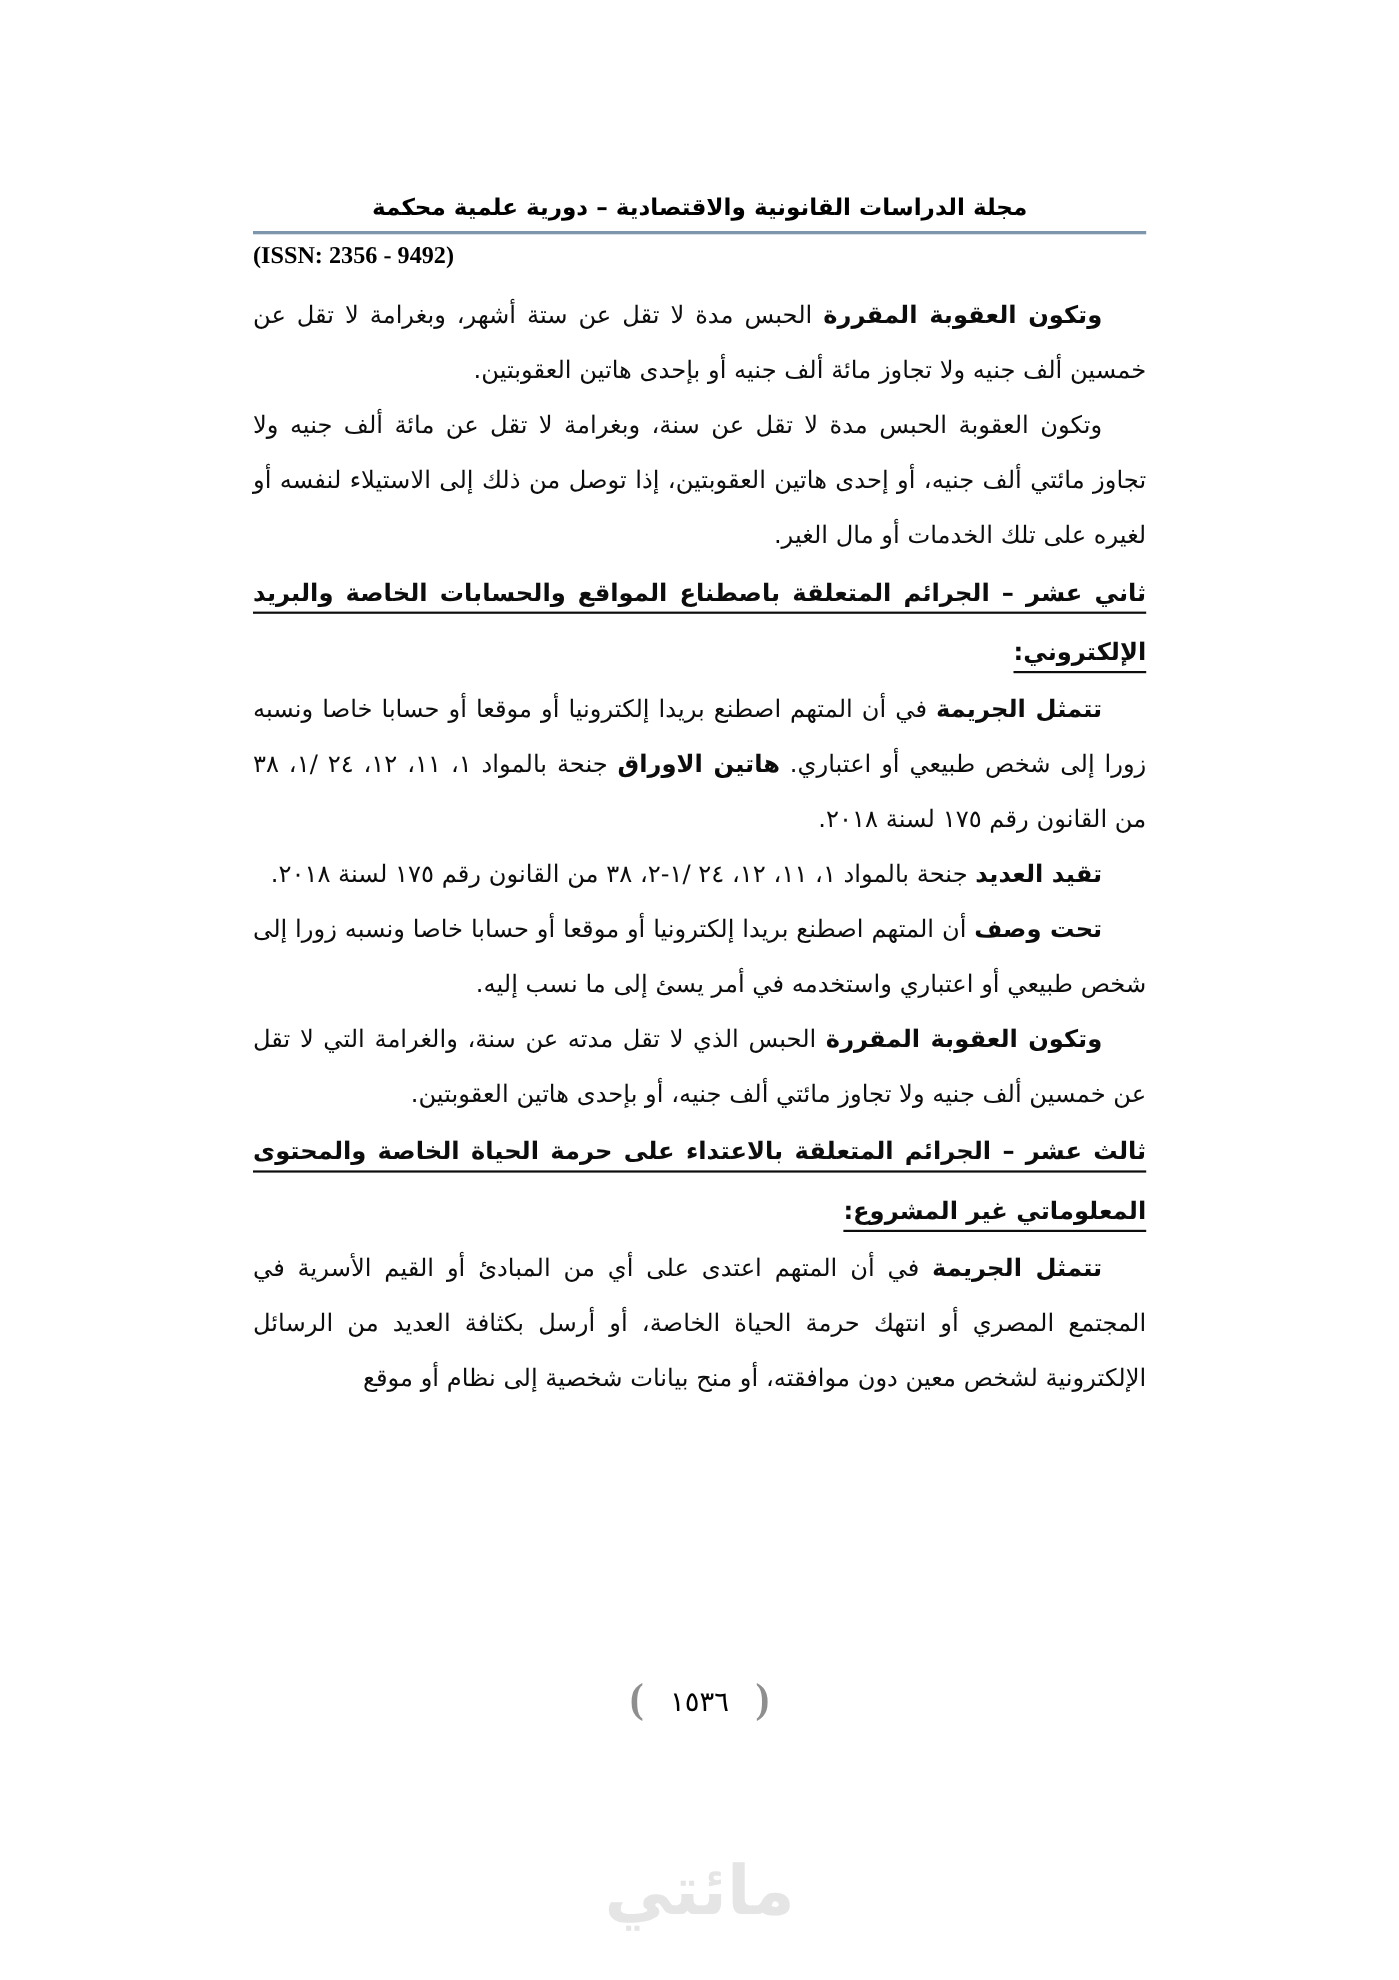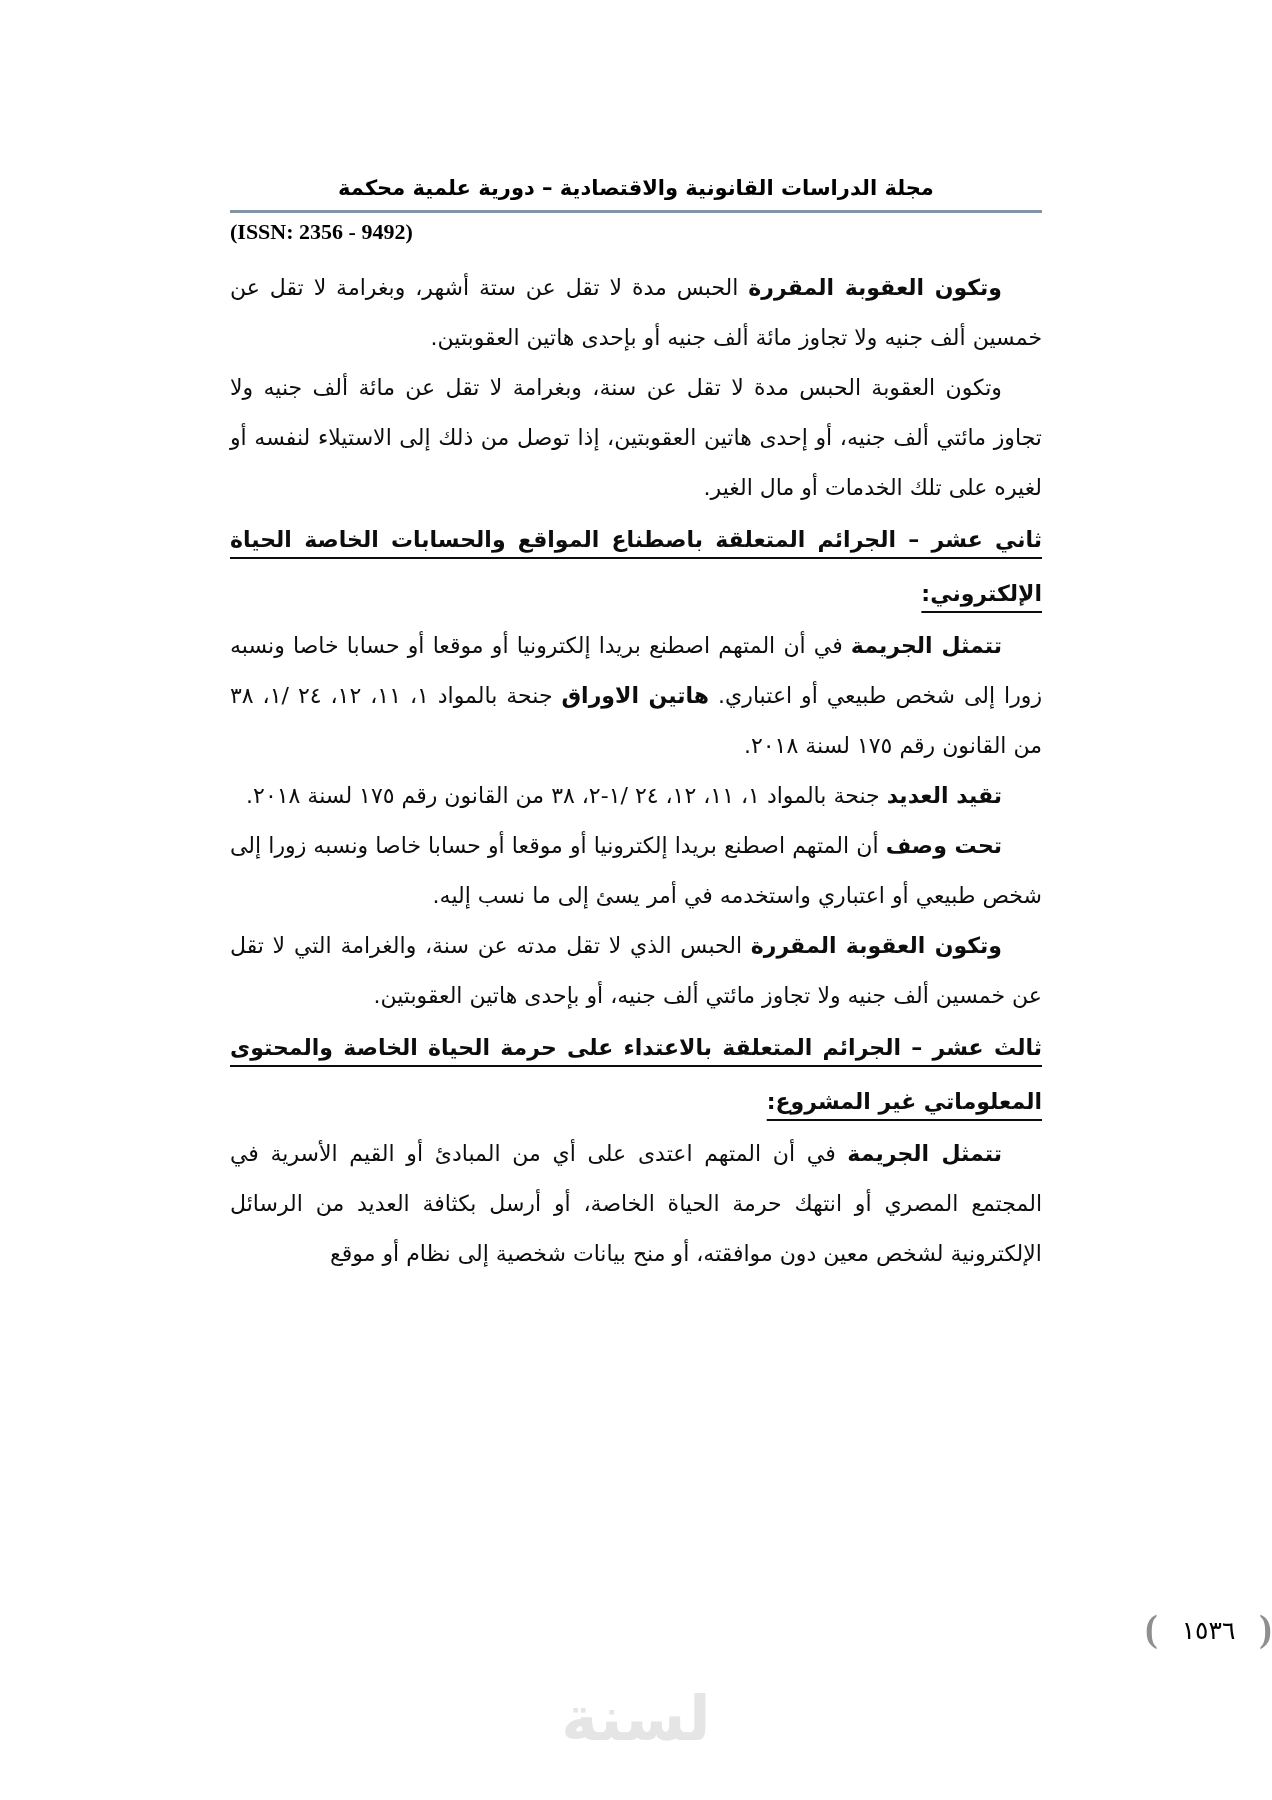--- a/index.html
+++ b/index.html
@@ -21,21 +21,21 @@
     font-weight:bold;font-size:22px;line-height:30px;margin-top:4px;color:#000;
   }
   .body-text{margin-top:16px;font-size:22px;line-height:50px;text-align:justify;}
   p.para{margin:0;text-indent:40px;}
   .b{font-weight:bold;}
   .sect{
     margin:0;font-weight:bold;font-size:22px;line-height:54px;text-align:justify;
     text-decoration:underline;text-decoration-thickness:2px;text-underline-offset:10px;
   }
   .page-footer{
-    position:absolute;top:1608px;left:0;width:100%;direction:rtl;
+    position:absolute;top:1524px;left:0;width:100%;text-align:center;direction:rtl;
   }
   .bracket{
     color:#8f8f8f;font-size:38px;font-weight:bold;vertical-align:middle;
     font-family:"Liberation Serif", serif;position:relative;top:-2px;
   }
   .page-number{
     display:inline-block;margin:0 24px;font-size:25px;letter-spacing:6px;color:#000;
     vertical-align:middle;
   }
   .watermark{
@@ -51,21 +51,21 @@
   <div class="journal-title">مجلة الدراسات القانونية والاقتصادية – دورية علمية محكمة</div>
   <div class="header-rule"></div>
   <div class="issn-line">(ISSN: 2356 - 9492)</div>
 
   <div class="body-text">
 
     <p class="para"><span class="b">وتكون العقوبة المقررة</span><span> الحبس مدة لا تقل عن ستة أشهر، وبغرامة لا تقل عن خمسين ألف جنيه ولا تجاوز مائة ألف جنيه أو بإحدى هاتين العقوبتين.</span></p>
 
     <p class="para"><span>وتكون العقوبة الحبس مدة لا تقل عن سنة، وبغرامة لا تقل عن مائة ألف جنيه ولا تجاوز مائتي ألف جنيه، أو إحدى هاتين العقوبتين، إذا توصل من ذلك إلى الاستيلاء لنفسه أو لغيره على تلك الخدمات أو مال الغير.</span></p>
 
-    <h2 class="sect">ثاني عشر – الجرائم المتعلقة باصطناع المواقع والحسابات الخاصة الحياة الإلكتروني:</h2>
+    <h2 class="sect">ثاني عشر – الجرائم المتعلقة باصطناع المواقع والحسابات الخاصة والبريد الإلكتروني:</h2>
 
     <p class="para"><span class="b">تتمثل الجريمة</span><span> في أن المتهم اصطنع بريدا إلكترونيا أو موقعا أو حسابا خاصا ونسبه زورا إلى شخص طبيعي أو اعتباري. </span><span class="b">هاتين الاوراق</span><span> جنحة بالمواد ١، ١١، ١٢، ٢٤ /١، ٣٨ من القانون رقم ١٧٥ لسنة ٢٠١٨.</span></p>
 
 
     <p class="para"><span class="b">تقيد العديد</span><span> جنحة بالمواد ١، ١١، ١٢، ٢٤ /١-٢، ٣٨ من القانون رقم ١٧٥ لسنة ٢٠١٨.</span></p>
 
     <p class="para"><span class="b">تحت وصف</span><span> أن المتهم اصطنع بريدا إلكترونيا أو موقعا أو حسابا خاصا ونسبه زورا إلى شخص طبيعي أو اعتباري واستخدمه في أمر يسئ إلى ما نسب إليه.</span></p>
 
     <p class="para"><span class="b">وتكون العقوبة المقررة</span><span> الحبس الذي لا تقل مدته عن سنة، والغرامة التي لا تقل عن خمسين ألف جنيه ولا تجاوز مائتي ألف جنيه، أو بإحدى هاتين العقوبتين.</span></p>
 
@@ -74,13 +74,13 @@
 
     <p class="para"><span class="b">تتمثل الجريمة</span><span> في أن المتهم اعتدى على أي من المبادئ أو القيم الأسرية في المجتمع المصري أو انتهك حرمة الحياة الخاصة، أو أرسل بكثافة العديد من الرسائل الإلكترونية لشخص معين دون موافقته، أو منح بيانات شخصية إلى نظام أو موقع</span></p>
 
   </div>
 </div>
 
 <div class="page-footer">
   <span class="bracket">(</span><span class="page-number">١٥٣٦</span><span class="bracket">)</span>
 </div>
 
-<div class="watermark">لسنة</div>
+<div class="watermark">مائتي</div>
 
 </body></html>

